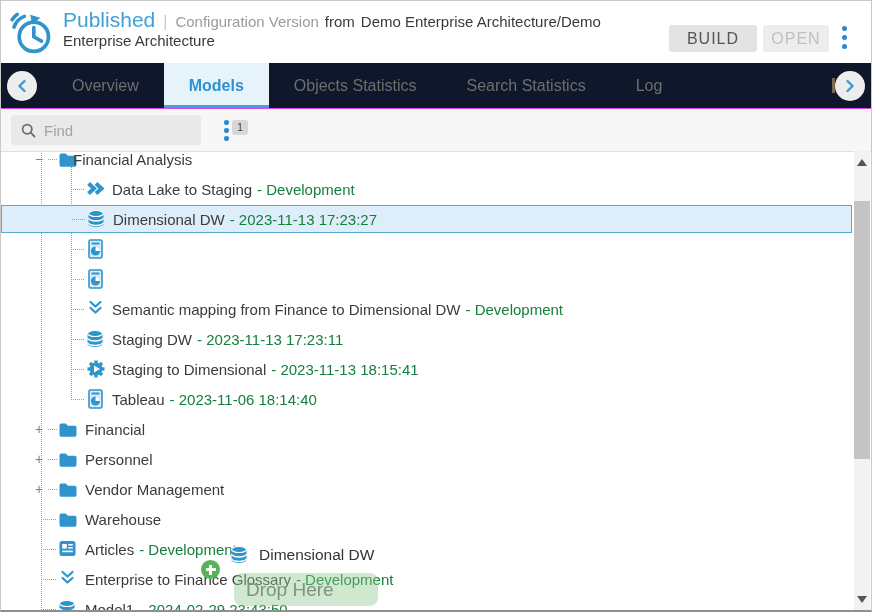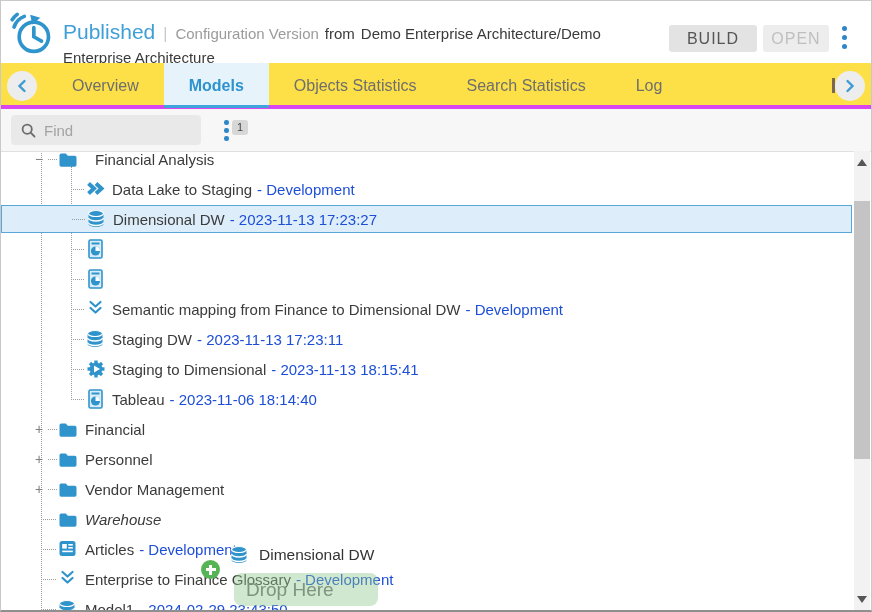--- a/index.html
+++ b/index.html
@@ -5,35 +5,35 @@
   * { margin:0; padding:0; box-sizing:border-box; }
   html,body { width:872px; height:612px; }
   body {
     font-family:"Liberation Sans","DejaVu Sans",sans-serif;
     background:#fff; position:relative; overflow:hidden;
     border:1px solid #c9c9c9; border-bottom:2px solid #8f8f8f;
   }
   
   .header { position:absolute; left:0; top:0; width:100%; height:62px; background:#fff; }
   .logo { position:absolute; left:9px; top:11px; width:44px; height:44px; }
-  .title-block { position:absolute; left:62px; top:19px; width:590px; line-height:24px; }
+  .title-block { position:absolute; left:62px; top:9px; width:590px; line-height:19px; }
   .t-status { font-size:21px; color:#3f9fd8; margin-right:8px; }
   .t-sep { font-size:16px; color:#c9c9c9; margin-right:8px; }
   .t-version { font-size:15px; color:#9b9b9b; margin-right:6px; }
   .t-from { font-size:15px; color:#3a3a3a; margin-right:6px; }
   .t-path { font-size:15px; color:#3a3a3a; }
   .btn { position:absolute; top:24px; height:27px; border:none; border-radius:3px;
          font-family:inherit; font-size:16px; letter-spacing:1px; cursor:pointer; }
   .btn-build { left:668px; width:88px; background:#e3e3e3; color:#555; }
   .btn-open  { left:762px; width:66px; background:#ededed; color:#bfbfbf; }
   .kebab { position:absolute; left:839px; top:25px; width:8px; height:26px; cursor:pointer; }
   .kebab i { display:block; width:5px; height:5px; border-radius:50%; background:#2e86c8; margin:0 auto 4px; }
   
-  .tabbar { position:absolute; left:0; top:62px; width:100%; height:46px; background:#fde047;
-            border-bottom:4px solid #d946ef; }
+  .tabbar { position:absolute; left:0; top:62px; width:100%; height:46px; background:#0f172a;
+            border-bottom:1px solid #d946ef; }
   .nav-circle { position:absolute; top:8px; width:30px; height:30px; border-radius:50%;
                 background:#ededed; display:flex; align-items:center; justify-content:center; cursor:pointer; }
   .nav-left { left:6px; } .nav-right { right:6px; }
   .tabs-items { position:absolute; left:46px; top:0; height:45px; display:flex; }
   .tab { height:45px; padding:0 25px; display:flex; align-items:center; font-size:16px;
          color:#6e6e6e; cursor:pointer; white-space:nowrap; }
   .tab.active { background:#e7f3fb; color:#2d93cf; font-weight:bold;
                 box-shadow:inset 0 -3px 0 #3fa3dc; }
   .clipped-tab { position:absolute; right:36px; top:15px; width:3px; height:15px; background:#7b6952; }
   
@@ -60,21 +60,21 @@
   .g-child { left:70px; top:14px; height:234px; }
   .trow { position:absolute; left:0; width:851px; height:30px; cursor:pointer; }
   .trow.selected { background:#ddeefa; border:1px solid #57a7d9; height:28px; margin-top:1px; }
   .expander { position:absolute; left:34px; top:50%; transform:translateY(-50%); font-size:14px;
               color:#7f7f7f; line-height:12px; cursor:pointer; }
   .stub { position:absolute; top:50%; border-top:1px dotted #9c9c9c; height:0; }
   .ticon { position:absolute; top:50%; transform:translateY(-50%); width:20px; height:20px; }
   .ticon svg { display:block; }
   .tlabelwrap { position:absolute; top:50%; transform:translateY(-50%); white-space:nowrap; font-size:15px; }
   .tlabel { color:#3b3b3b; }
-  .tsuffix { color:#1d4ed8; margin-left:5px; }
+  .tsuffix { color:#15803d; margin-left:5px; }
   
   .ghost { position:absolute; left:229px; top:544px; display:flex; align-items:center; gap:9px; z-index:30; }
   .ghost .glabel { font-size:15.5px; color:#333; }
   .plus-badge { position:absolute; left:200px; top:559px; width:19px; height:19px; border-radius:50%;
                 background:#56b456; z-index:31; }
   .plus-badge:before { content:""; position:absolute; left:4.5px; top:8px; width:10px; height:3px; background:#fff; }
   .plus-badge:after  { content:""; position:absolute; left:8px; top:4.5px; width:3px; height:10px; background:#fff; }
   .dropzone { position:absolute; left:233px; top:572px; width:144px; height:33px;
               background:rgba(140,200,140,0.42); border-radius:8px; z-index:29;
               display:flex; align-items:center; padding-left:12px;
@@ -161,21 +161,21 @@
   <div class="guide g-child"></div>
   <div id="tree-rows">
       <div class="trow" style="top: -8px;">
         <span class="expander">−</span>
         <div class="stub" style="left: 47px; width: 9px;"></div>
         <span class="ticon" style="left: 57px;">
           <svg width="20" height="19" viewBox="0 0 20 19">
             <path d="M1.5 16 V6.2 q0-1.7 1.7-1.7 h4.6 l2 2.2 h7 q1.7 0 1.7 1.7 v7.6 q0 1.7-1.7 1.7 H3.2 q-1.7 0-1.7-1.7 z" fill="#3094cc"></path>
           </svg>
         </span>
-        <span class="tlabelwrap" style="left: 94px;"><span class="tlabel">Financial Analysis</span></span>
+        <span class="tlabelwrap" style="left: 72px;"><span class="tlabel">Financial Analysis</span></span>
       </div>
       <div class="trow" style="top: 22px;">
         <div class="stub" style="left: 70px; width: 13px;"></div>
         <span class="ticon" style="left: 85px;">
           <svg width="20" height="19" viewBox="0 0 20 19">
             <path d="M2.5 4.5 L8 9.5 L2.5 14.5" fill="none" stroke="#3094cc" stroke-width="4" stroke-linejoin="miter"></path>
             <path d="M10 4.5 L15.5 9.5 L10 14.5" fill="none" stroke="#3094cc" stroke-width="4" stroke-linejoin="miter"></path>
           </svg>
         </span>
         <span class="tlabelwrap" style="left: 111px;"><span class="tlabel">Data Lake to Staging</span><span class="tsuffix">- Development</span></span>
@@ -295,21 +295,21 @@
         </span>
         <span class="tlabelwrap" style="left: 84px;"><span class="tlabel">Vendor Management</span></span>
       </div>
       <div class="trow" style="top: 352px;">
         <div class="stub" style="left: 40px; width: 15px;"></div>
         <span class="ticon" style="left: 57px;">
           <svg width="20" height="19" viewBox="0 0 20 19">
             <path d="M1.5 16 V6.2 q0-1.7 1.7-1.7 h4.6 l2 2.2 h7 q1.7 0 1.7 1.7 v7.6 q0 1.7-1.7 1.7 H3.2 q-1.7 0-1.7-1.7 z" fill="#3094cc"></path>
           </svg>
         </span>
-        <span class="tlabelwrap" style="left: 84px; font-style: italic;"><span class="tlabel">Warehouse</span></span>
+        <span class="tlabelwrap" style="left: 84px;"><span class="tlabel">Warehouse</span></span>
       </div>
       <div class="trow" style="top: 382px;">
         <div class="stub" style="left: 40px; width: 15px;"></div>
         <span class="ticon" style="left: 57px;">
           <svg width="19" height="19" viewBox="0 0 19 19">
             <rect x="1.5" y="2" width="16" height="15" rx="2.5" fill="#3094cc"></rect>
             <rect x="4.2" y="5" width="4.6" height="4.6" fill="#fff"></rect>
             <rect x="10.3" y="5" width="4.5" height="1.6" fill="#fff"></rect>
             <rect x="10.3" y="8" width="4.5" height="1.6" fill="#fff"></rect>
             <rect x="4.2" y="11.6" width="10.6" height="1.6" fill="#fff"></rect>

